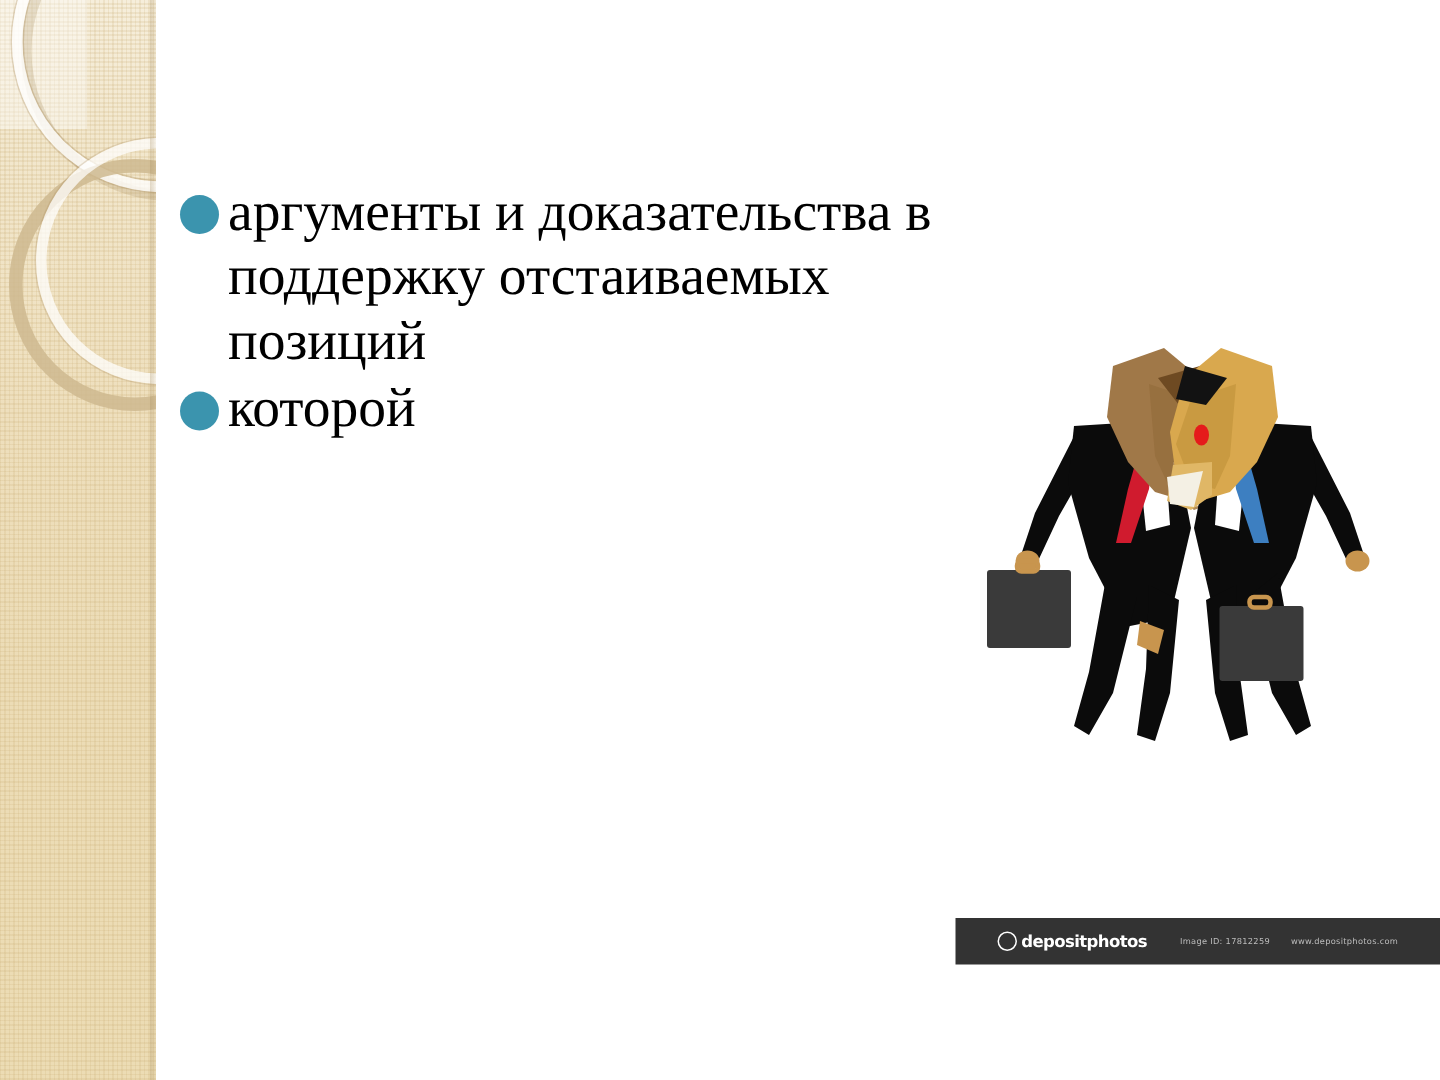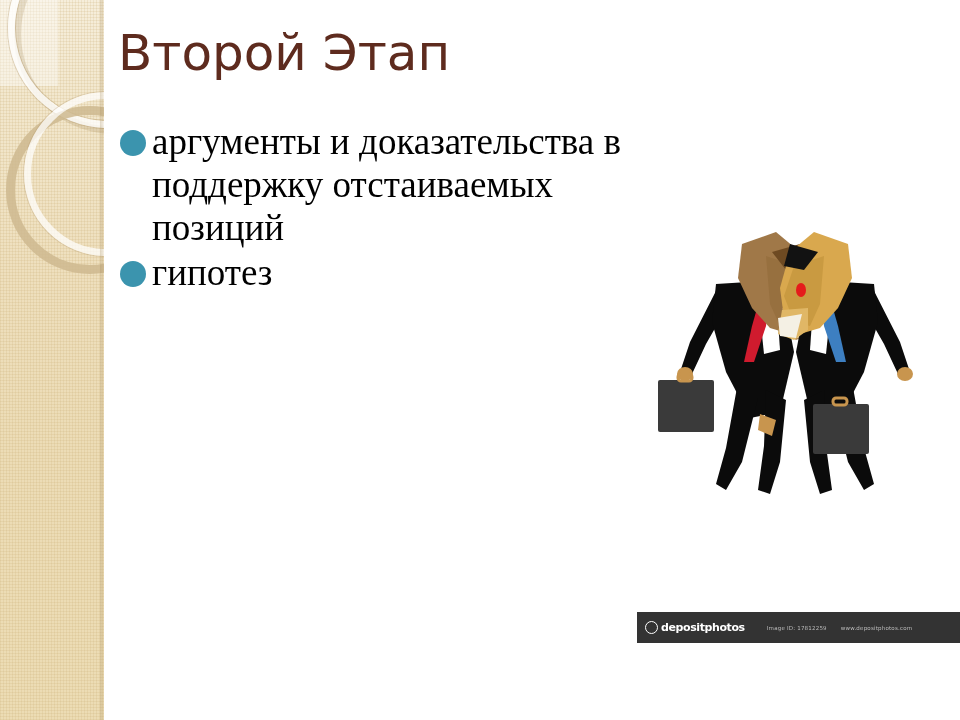--- a/index.html
+++ b/index.html
@@ -133,21 +133,21 @@
   }
   #photo-bar {
     position: absolute;
     left: 637px;
     top: 612px;
     width: 323px;
     height: 31px;
     background: #333333;
     display: flex;
     align-items: center;
-    justify-content: flex-start;
+    justify-content: center;
     padding: 0 8px;
     box-sizing: border-box;
     gap: 22px;
   }
   .wm-left {
     display: flex;
     align-items: center;
     gap: 3px;
   }
   .wm-badge {
@@ -182,30 +182,29 @@
   <div id="sidebar">
     <div id="sidebar-texture"></div>
     <div id="sidebar-toplight"></div>
     <div class="ring" id="ring-upper-shadow"></div>
     <div class="ring" id="ring-upper"></div>
     <div class="ring" id="ring-lower-a"></div>
     <div class="ring" id="ring-lower-b"></div>
     <div id="sidebar-edge"></div>
   </div>
 
-  <div id="title">Второй Этап</div>
 
   <ul id="bullets">
     <li class="bullet-item">
       <span class="bullet-dot"></span>
       <span class="bullet-text">аргументы и доказательства в поддержку отстаиваемых позиций</span>
     </li>
     <li class="bullet-item">
       <span class="bullet-dot"></span>
-      <span class="bullet-text">гипотез</span>
+      <span class="bullet-text">которой</span>
     </li>
   </ul>
 
   <svg id="illustration" viewBox="0 0 330 290">
 
     <g>
 
       <path d="M88 65 L60 120 L50 150 L62 152 L76 122 L100 80 Z" fill="#0b0b0b"></path>
 
       <path d="M86 62 L150 58 L164 130 L150 190 L120 196 L96 150 L82 100 Z" fill="#0b0b0b"></path>

